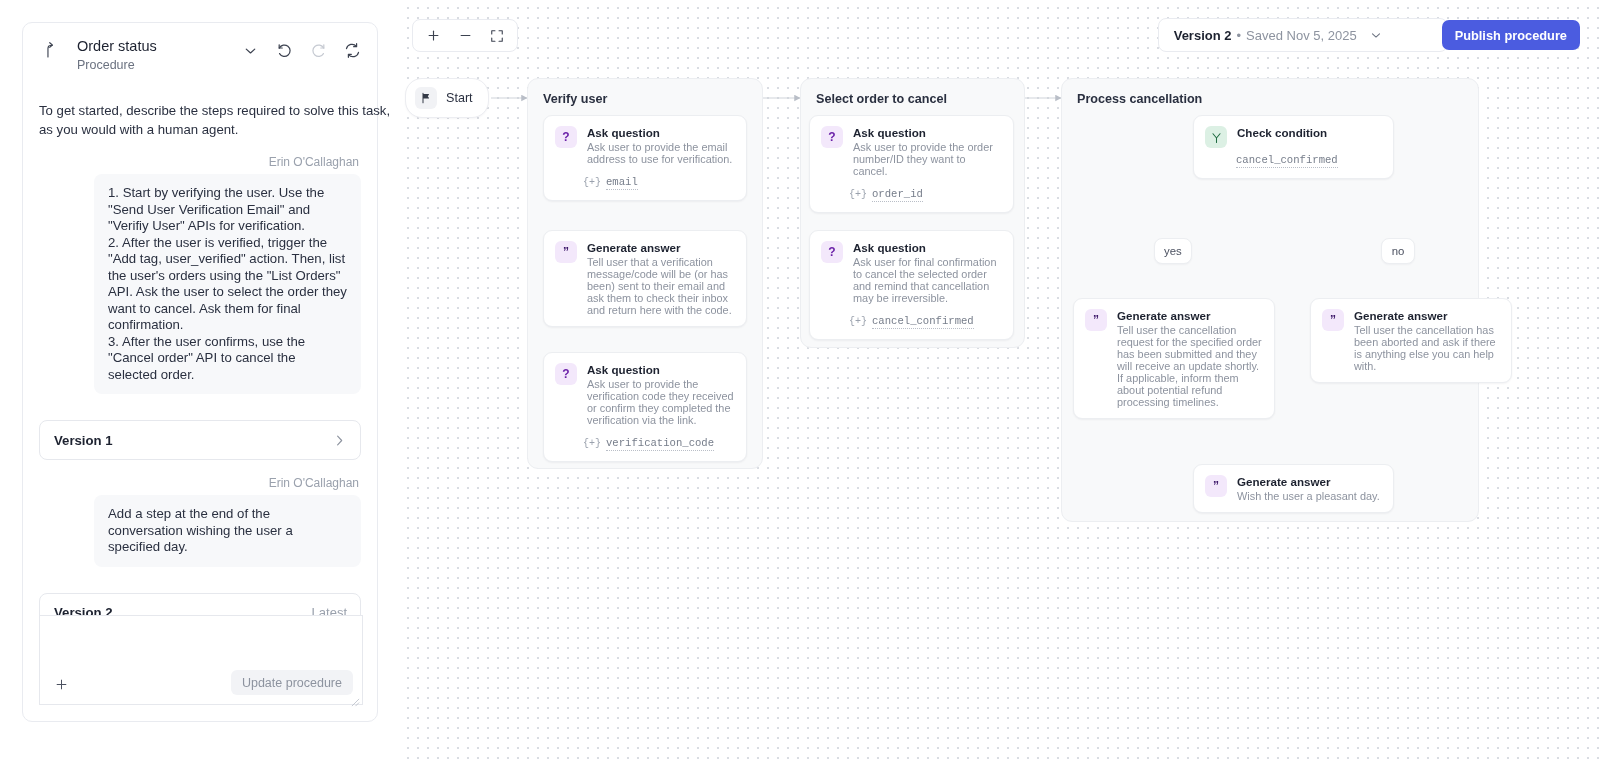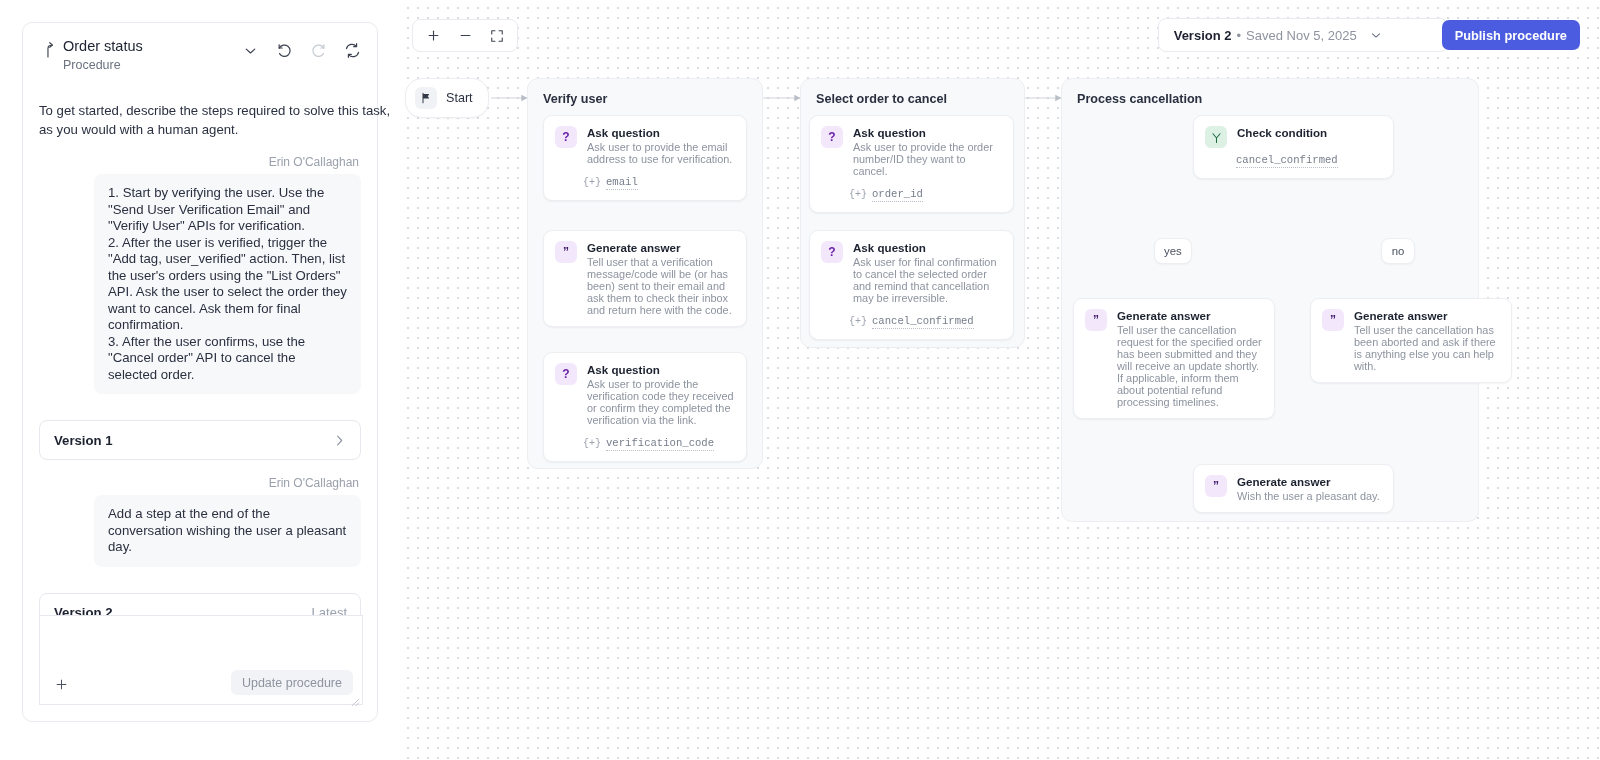--- a/index.html
+++ b/index.html
@@ -17,21 +17,21 @@
     background: #ffffff; flex: 0 0 400px;
     padding: 22px 22px 0 22px;
   }
   .panel {
     position: relative; width: 356px; height: 700px;
     background: #ffffff;
     border: 1px solid #e9ebf0;
     border-radius: 10px;
     padding: 14px 16px;
   }
-  .panel-head { display: flex; align-items: flex-start; }
+  .panel-head { display: flex; align-items: flex-start; gap: 14px; }
   .back-btn {
     width: 24px; height: 26px; flex: 0 0 24px;
     display: flex; align-items: center; justify-content: center;
     color: #3c4250;
   }
   .title-wrap { flex: 1 1 auto; padding-top: 1px; }
   .proc-title { font-size: 14.5px; font-weight: 400; color: #1d2230; line-height: 17px; }
   .proc-sub { font-size: 12.5px; color: #6b7280; line-height: 17px; margin-top: 2px; }
   .head-icons { display: flex; align-items: center; gap: 17px; padding-top: 5px; }
   .hicon { width: 17px; height: 17px; display: block; color: #3c4250; cursor: pointer; }
@@ -265,21 +265,21 @@
       <div class="version-card">
         <span class="version-name">Version 1</span>
         <span class="version-right">
           <svg width="15" height="15" viewBox="0 0 24 24" fill="none" stroke="#8d939f" stroke-width="1.8" stroke-linecap="round" stroke-linejoin="round">
               <polyline points="9,5 15.5,12 9,19"></polyline>
             </svg>
         </span>
       </div>
 
       <div class="author">Erin O'Callaghan</div>
-      <div class="bubble">Add a step at the end of the conversation wishing the user a pleasant day.</div>
+      <div class="bubble">Add a step at the end of the conversation wishing the user a specified day.</div>
 
       <div class="version-card">
         <span class="version-name">Version 2</span>
         <span class="version-right">Latest</span>
       </div>
 
       <div class="composer">
         <div class="composer-inner">
           <div class="plus-btn">
             <svg width="15" height="15" viewBox="0 0 24 24" fill="none" stroke="currentColor" stroke-width="1.6" stroke-linecap="round">

